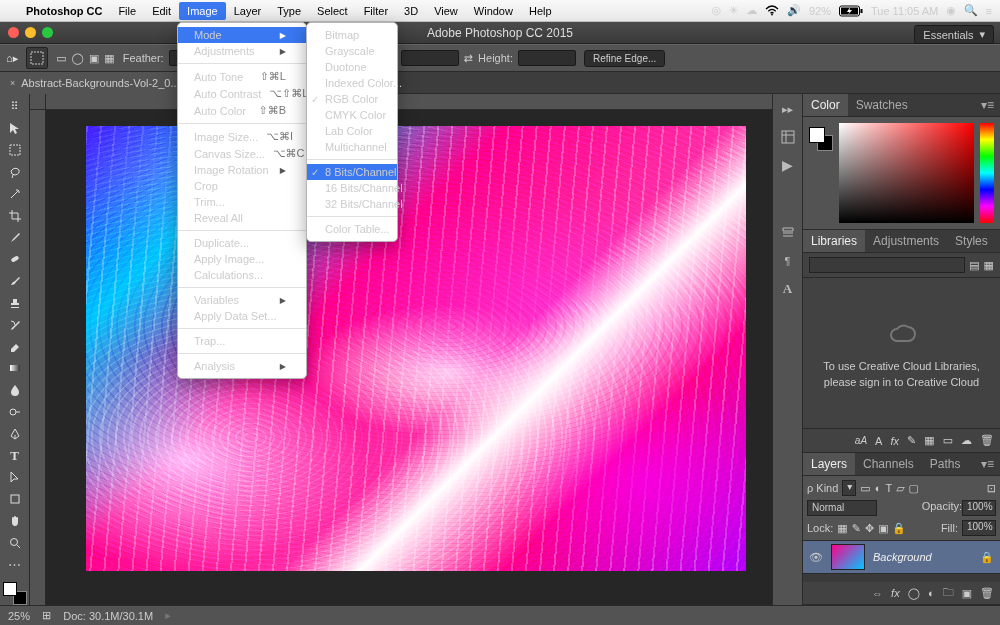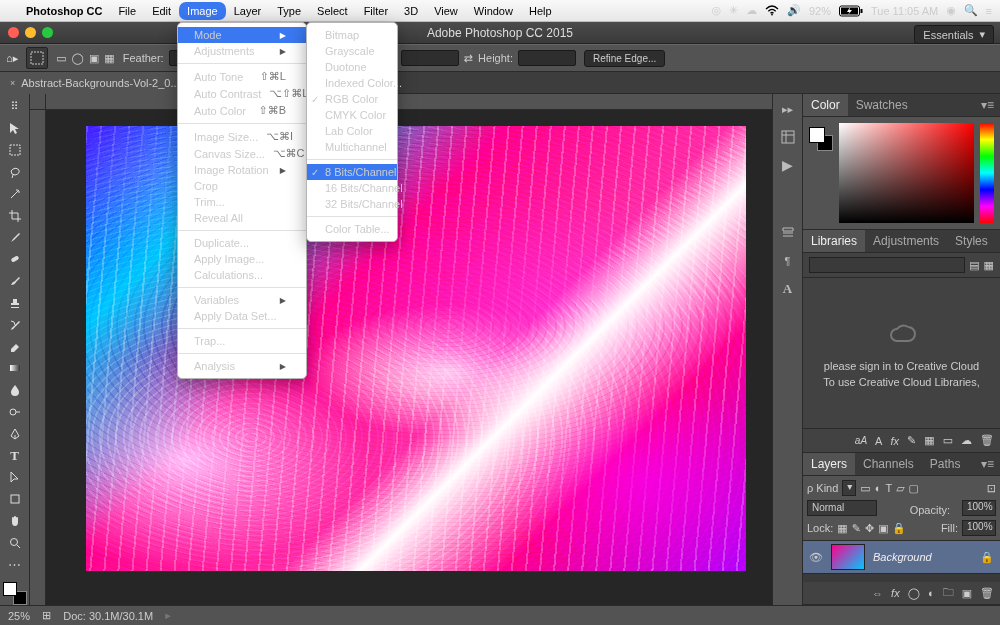--- a/index.html
+++ b/index.html
@@ -2,21 +2,21 @@
 <html><head>
 <meta charset="utf-8">
 <style>
 *{margin:0;padding:0;box-sizing:border-box;font-family:-apple-system,"Lucida Grande","Helvetica Neue",sans-serif;font-size:11px;color:#ccc;user-select:none}
 html,body{width:1000px;height:625px;background:#323232;overflow:hidden}
 
 .mac-bar{height:22px;background:linear-gradient(#f9f9f9,#e7e7e7);display:flex;align-items:center;padding:0 8px;color:#000;border-bottom:1px solid #bdbdbd}
 .mac-bar .apple{font-size:14px;margin-right:10px}
 .mac-bar .menus{display:flex;gap:0}
 .mac-bar .menus span{padding:3px 8px;color:#000}
-.mac-bar .menus span.sel{background:#3a78f2;color:#fff;border-radius:7px}
+.mac-bar .menus span.sel{background:#3a78f2;color:#fff;border-radius:2px}
 .mac-bar .menus .app-name{font-weight:600}
 .mac-bar .right{margin-left:auto;display:flex;align-items:center;gap:8px;color:#000}
 .mac-bar .right svg{display:block}
 
 .win-title{height:22px;background:linear-gradient(#4b4b4b,#3a3a3a);display:flex;align-items:center;justify-content:center;border-bottom:1px solid #222;position:relative}
 .traffic{position:absolute;left:8px;top:5px;display:flex;gap:6px}
 .traffic span{width:11px;height:11px;border-radius:50%}
 .traffic .r{background:#ff5f57}
 .traffic .y{background:#ffbd2e}
 .traffic .g{background:#28c940}
@@ -69,21 +69,21 @@
 .color-swatch{position:relative;width:24px;height:24px;margin-top:4px}
 .color-swatch .fg{position:absolute;top:0;left:0;width:16px;height:16px;background:#fff;border:1px solid #000}
 .color-swatch .bg{position:absolute;bottom:0;right:0;width:16px;height:16px;background:#000;border:1px solid #888}
 .picker{flex:1;height:100%;position:relative;background:linear-gradient(to bottom,rgba(0,0,0,0),#000),linear-gradient(to right,#fff,#ff0000)}
 .hue{width:14px;height:100%;background:linear-gradient(#ff0000,#ffff00,#00ff00,#00ffff,#0000ff,#ff00ff,#ff0000)}
 .lib-panel{height:150px;display:flex;flex-direction:column;align-items:center;justify-content:center;background:#424242;color:#888;text-align:center;gap:10px}
 .lib-panel .cc{width:32px;height:32px}
 .lib-footer{height:24px;background:#424242;border-top:1px solid #2a2a2a;display:flex;align-items:center;justify-content:flex-end;gap:8px;padding:0 6px;color:#888}
 .layers-panel .row1{display:flex;align-items:center;gap:4px;padding:4px}
 .layers-panel select,.layers-panel .sel,.layers-panel input{background:#3a3a3a;border:1px solid #222;height:16px;font-size:10px;color:#ccc;padding:0 4px}
-.layers-panel .row2{display:flex;align-items:flex-end;gap:12px;padding:0 4px 4px;font-size:10px;color:#aaa}
+.layers-panel .row2{display:flex;align-items:flex-start;gap:0;padding:0 4px 4px;font-size:10px;color:#aaa}
 .layers-panel .row3{display:flex;align-items:center;gap:4px;padding:0 4px 4px;font-size:10px;color:#aaa}
 .layer-item{display:flex;align-items:center;background:#5c6e8f;height:34px;border-top:1px solid #2a2a2a;border-bottom:1px solid #2a2a2a;padding:0 6px;gap:8px}
 .layer-item .thumb{width:34px;height:26px;background:linear-gradient(135deg,#ff008c,#00c6ff);border:1px solid #222}
 .layer-item .name{font-style:italic;color:#eee}
 .layer-item .lock{margin-left:auto;color:#ddd}
 .layer-footer{height:22px;background:#424242;display:flex;align-items:center;justify-content:flex-end;gap:8px;padding:0 6px;color:#888}
 
 .menu{position:absolute;background:#fff;border:1px solid #b5b5b5;box-shadow:0 6px 18px rgba(0,0,0,.35);border-radius:5px;padding:4px 0;z-index:100}
 .menu .mi{padding:2px 20px 2px 16px;color:#000;font-size:12px;display:flex;align-items:center;justify-content:space-between;gap:8px;white-space:nowrap}
 .menu .mi .sc{color:#777;font-size:11px}
@@ -367,22 +367,22 @@
       <div style="padding:4px 6px;display:flex;align-items:center;gap:4px;background:#424242;border-bottom:1px solid #2a2a2a">
         <span class="sel" style="flex:1;height:16px;background:#3a3a3a;border:1px solid #222"></span>
         <span>▤</span>
         <span>▦</span>
       </div>
       <div class="lib-panel">
         <svg class="cc" viewBox="0 0 32 32">
             <path d="M22 11a7 7 0 0 1 0 14H11a6 6 0 0 1 0-12 8 8 0 0 1 11-2" fill="none" stroke="#777" stroke-width="2"></path>
           </svg>
         <div style="font-size:10px;line-height:1.5">
+          <div>To use Creative Cloud Libraries,</div>
           <div>please sign in to Creative Cloud</div>
-          <div>To use Creative Cloud Libraries,</div>
         </div>
       </div>
       <div class="lib-footer">
         <span style="font-size:10px;font-style:italic">aA</span>
         <span>A</span>
         <span style="font-style:italic">fx</span>
         <span>✎</span>
         <span>▦</span>
         <span>▭</span>
         <span>☁</span>

